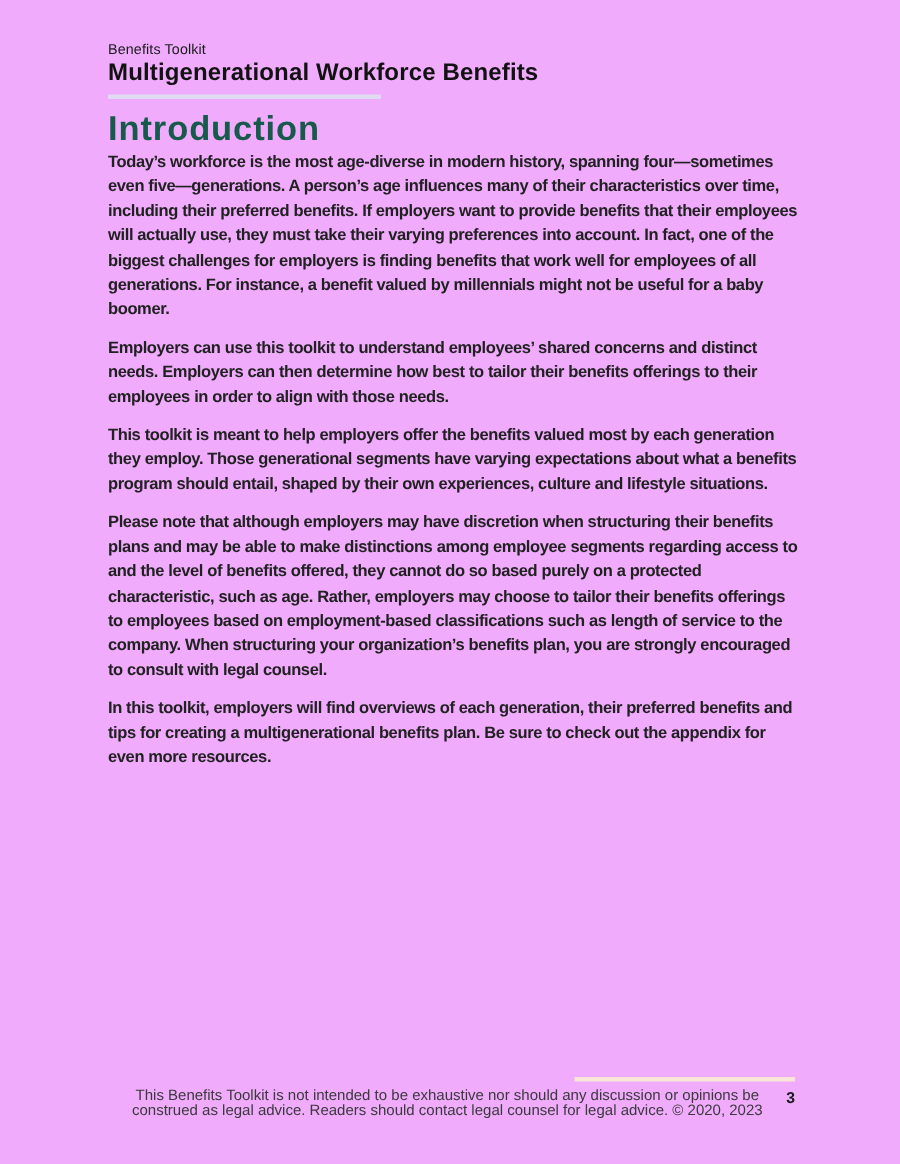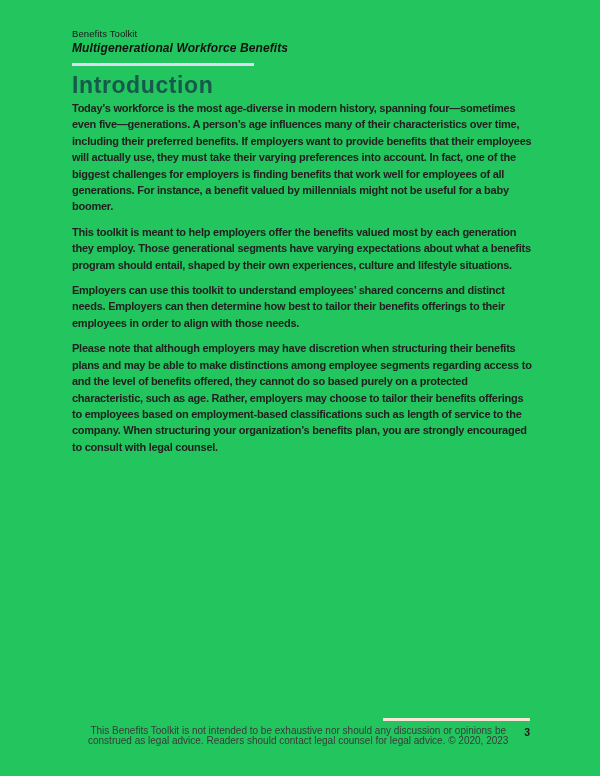--- a/index.html
+++ b/index.html
@@ -4,33 +4,32 @@
 <style>
   html, body { margin: 0; padding: 0; background: #ffffff; }
   body {
     width: 600px; height: 776px;
     font-family: "Liberation Sans", sans-serif;
     position: relative; overflow: hidden;
   }
   .page {
     position: relative;
     width: 600px; height: 776px;
-    background: #22c55e;
+    background: #f0abfc;
     box-sizing: border-box;
     padding: 27px 35px 0 72px;
   }
   .eyebrow {
     font-size: 9.5px; line-height: 13px;
     color: #1a1a1a; letter-spacing: 0.1px;
   }
   .doc-title {
-    font-size: 12px; line-height: 15px;
+    font-size: 16px; line-height: 15px;
     font-weight: 700; color: #121212; letter-spacing: 0.1px;
     margin-top: 1px;
-    font-style: italic;
   }
   .header-rule {
     width: 182px; height: 3px;
     background: #dedbf2;
     margin-top: 7px;
   }
   h1.intro-heading {
     margin: 8px 0 0 0;
     font-size: 23px; line-height: 22px;
     font-weight: 700; letter-spacing: 0.6px;
@@ -73,23 +72,24 @@
   <div class="eyebrow">Benefits Toolkit</div>
 
   <div class="doc-title">Multigenerational Workforce Benefits</div>
 
   <div class="header-rule"></div>
 
   <h1 class="intro-heading">Introduction</h1>
 
   <div class="body-copy">
     <p>Today’s workforce is the most age-diverse in modern history, spanning four—sometimes even five—generations. A person’s age influences many of their characteristics over time, including their preferred benefits. If employers want to provide benefits that their employees will actually use, they must take their varying preferences into account. In fact, one of the biggest challenges for employers is finding benefits that work well for employees of all generations. For instance, a benefit valued by millennials might not be useful for a baby boomer.</p>
+    <p>Employers can use this toolkit to understand employees’ shared concerns and distinct needs. Employers can then determine how best to tailor their benefits offerings to their employees in order to align with those needs.</p>
     <p>This toolkit is meant to help employers offer the benefits valued most by each generation they employ. Those generational segments have varying expectations about what a benefits program should entail, shaped by their own experiences, culture and lifestyle situations.</p>
-    <p>Employers can use this toolkit to understand employees’ shared concerns and distinct needs. Employers can then determine how best to tailor their benefits offerings to their employees in order to align with those needs.</p>
     <p>Please note that although employers may have discretion when structuring their benefits plans and may be able to make distinctions among employee segments regarding access to and the level of benefits offered, they cannot do so based purely on a protected characteristic, such as age. Rather, employers may choose to tailor their benefits offerings to employees based on employment-based classifications such as length of service to the company. When structuring your organization’s benefits plan, you are strongly encouraged to consult with legal counsel.</p>
+    <p>In this toolkit, employers will find overviews of each generation, their preferred benefits and tips for creating a multigenerational benefits plan. Be sure to check out the appendix for even more resources.</p>
   </div>
 
   <div class="footer-rule"></div>
 
   <div class="footer-disclaimer">
     <div>This Benefits Toolkit is not intended to be exhaustive nor should any discussion or opinions be</div>
     <div>construed as legal advice. Readers should contact legal counsel for legal advice. © 2020, 2023</div>
   </div>
 
   <div class="page-number">3</div>

